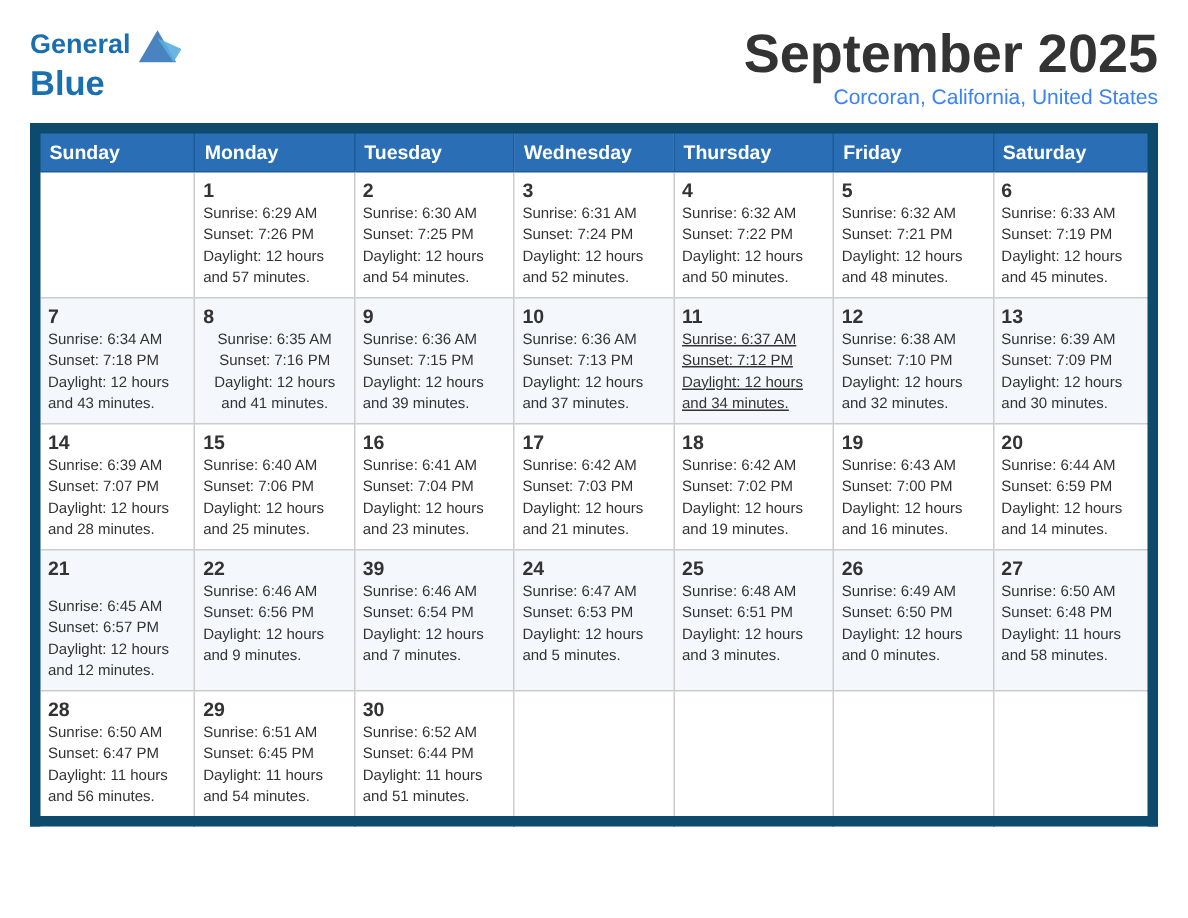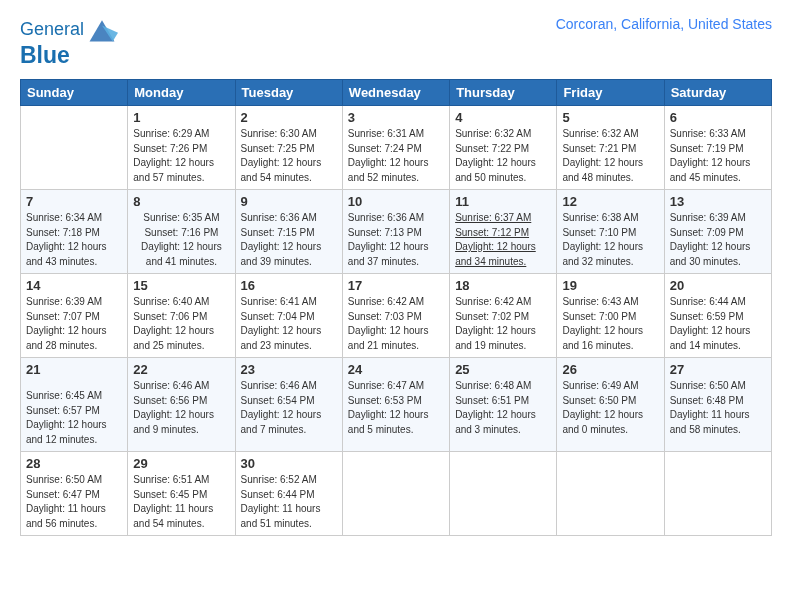--- a/index.html
+++ b/index.html
@@ -20,21 +20,21 @@
       justify-content: space-between;
       align-items: flex-start;
       margin-bottom: 10px;
     }
     .logo {
       display: flex;
       align-items: center;
     }
     .logo-text {
       font-size: 18px;
-      font-weight: normal;
+      font-weight: bold;
       color: #333;
       line-height: 1.2;
     }
     .logo-text span {
       color: #1a6faf;
     }
     .logo-icon {
       width: 32px;
       height: 28px;
       margin-left: 2px;
@@ -48,21 +48,21 @@
       color: #333;
       line-height: 1.1;
     }
     .location {
       font-size: 14px;
       color: #3b82f6;
     }
     .calendar {
       width: 100%;
       border-collapse: collapse;
-      border: 1px solid #0c4a6e;
+      border: 7px solid #0c4a6e;
     }
     .calendar th {
       background: #2a6fb5;
       color: #fff;
       font-size: 13px;
       font-weight: bold;
       padding: 5px 6px;
       text-align: left;
       border: 1px solid #1e5a9a;
     }
@@ -109,20 +109,21 @@
           </span>
           <svg class="logo-icon" viewBox="0 0 36 30" fill="none" xmlns="http://www.w3.org/2000/svg">
             <polygon points="4,28 18,4 32,28" fill="#2a6fb5" opacity="0.85"></polygon>
             <polygon points="18,10 30,28 36,18" fill="#5aaee0" opacity="0.9"></polygon>
           </svg>
         </div>
         <div style="font-size:23px;font-weight:bold;color:#1a6faf;margin-top:-2px;">Blue</div>
       </div>
     </div>
     <div class="title-block">
+      <div class="month-title">September 2025</div>
       <div class="location">Corcoran, California, United States</div>
     </div>
   </div>
 
   <table class="calendar">
     <thead>
       <tr>
       <th>Sunday</th>
           <th>Monday</th>
           <th>Tuesday</th>
@@ -289,21 +290,21 @@
 and 12 minutes.</div>
           </td>
           <td>
             <span class="day-num">22</span>
             <div class="day-info" style="white-space: pre-line;">Sunrise: 6:46 AM
 Sunset: 6:56 PM
 Daylight: 12 hours
 and 9 minutes.</div>
           </td>
           <td>
-            <span class="day-num">23</span>
+            <span class="day-num">39</span>
             <div class="day-info" style="white-space: pre-line;">Sunrise: 6:46 AM
 Sunset: 6:54 PM
 Daylight: 12 hours
 and 7 minutes.</div>
           </td>
           <td>
             <span class="day-num">24</span>
             <div class="day-info" style="white-space: pre-line;">Sunrise: 6:47 AM
 Sunset: 6:53 PM
 Daylight: 12 hours

